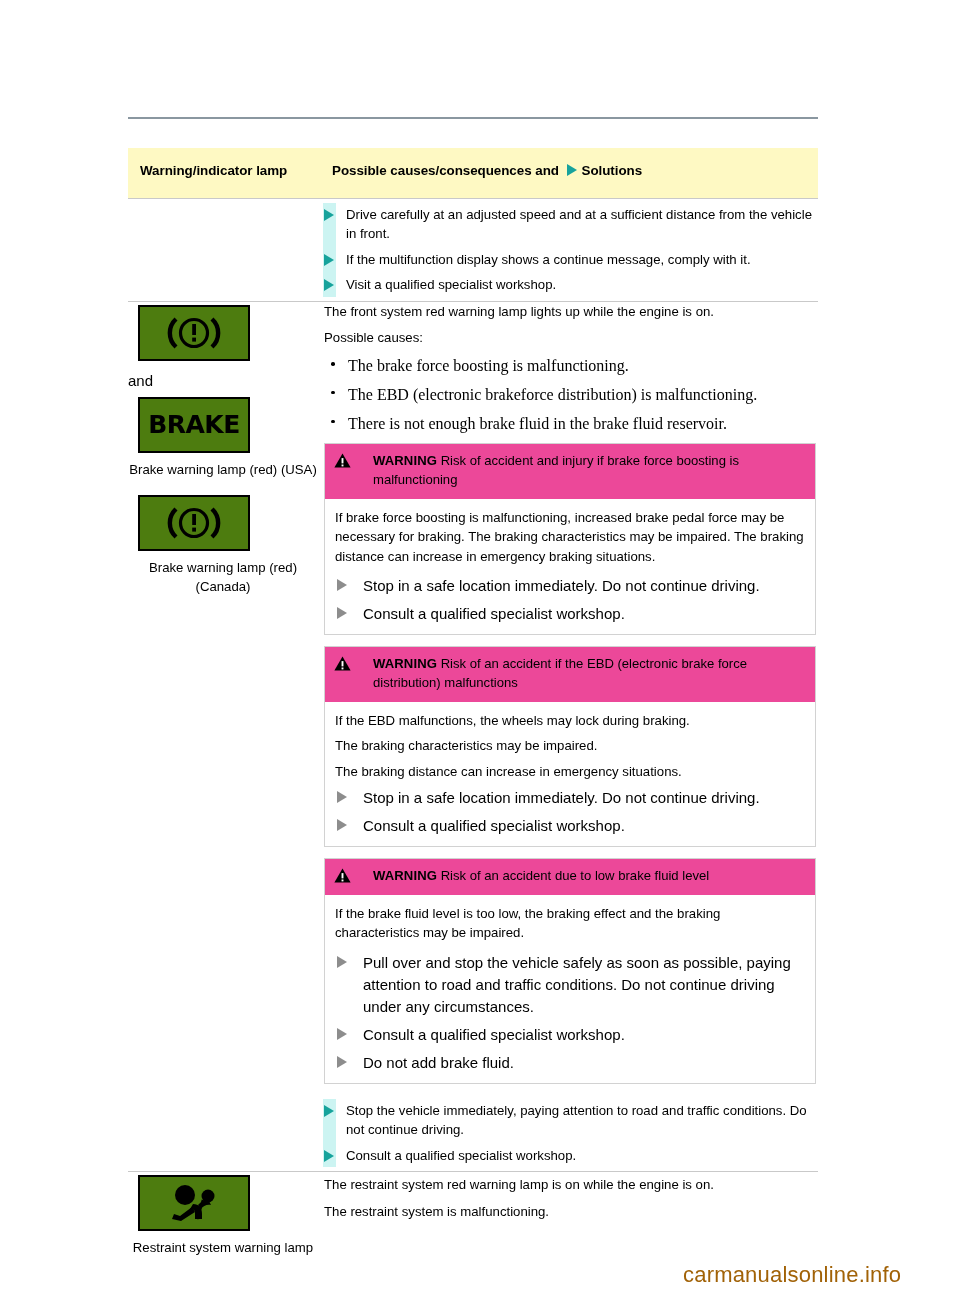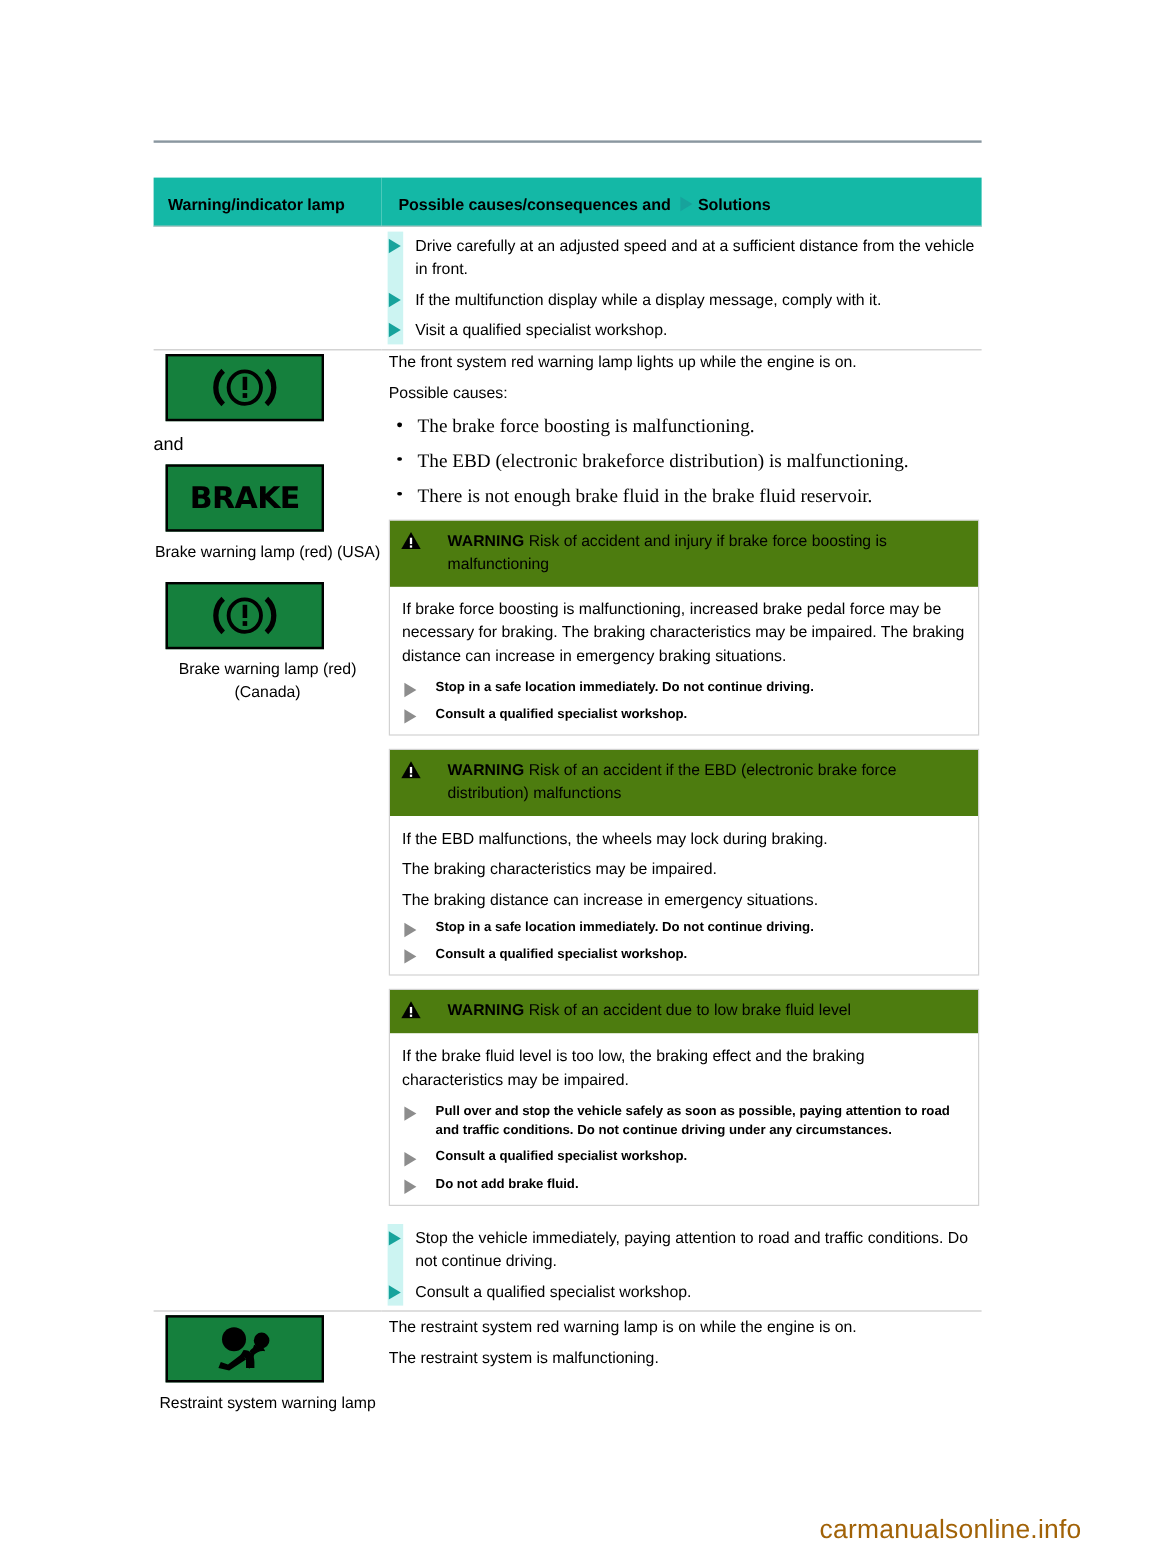--- a/index.html
+++ b/index.html
@@ -62,22 +62,22 @@
   }
   .tbl td {
     vertical-align: top;
     padding: 0;
     border: 0;
   }
   .col-a { width: 190px; }
   .col-b { width: 500px; }
 
   .hdrow td {
-    background: #14b8a6;
-    padding: 13px 14px 8px 12px;
+    background: #fef9c3;
+    padding: 13px 14px 18px 12px;
     font-size: 13.4px;
     font-weight: 700;
     line-height: 1.42;
     letter-spacing: -0.05px;
   }
   .hdrow td.col-b { padding-left: 14px; }
 
   .rowline {
     border-top: 1px solid #c9c9c9;
   }
@@ -153,21 +153,21 @@
     background: #000;
   }
 
   
   .warnbox {
     border: 1px solid #d2d2d2;
     margin: 0 2px 11px 6px;
     background: #ffffff;
   }
   .warnhead {
-    background: #4d7c0f;
+    background: #ec4899;
     padding: 8px 10px 9px 10px;
     position: relative;
     font-size: 13.1px;
     line-height: 1.44;
   }
   .warnhead .wtxt {
     display: block;
     padding-left: 38px;
   }
   .warnhead .wlabel { font-weight: 700; letter-spacing: 0.1px; }
@@ -184,40 +184,39 @@
     line-height: 1.47;
   }
   .warnbody .wp { margin: 0 0 6px 0; }
   .warnbody .wp:last-child { margin-bottom: 0; }
 
   .gsol {
     position: relative;
     padding-left: 28px;
     margin-bottom: 6px;
     line-height: 1.47;
-    font-size: 11px;
-    font-weight: bold;
+    font-size: 15px;
   }
   .gsol:last-child { margin-bottom: 0; }
   .gsol .tri {
     position: absolute;
     left: 2px;
     top: 4px;
     width: 0; height: 0;
     border-left: 10px solid #8d8d8d;
     border-top: 6px solid transparent;
     border-bottom: 6px solid transparent;
   }
   .gsolwrap { margin-top: 9px; }
 
   
   .lampbox {
     border: 2.5px solid #000;
-    background: #15803d;
-    width: 132px;
+    background: #4d7c0f;
+    width: 112px;
     height: 56px;
     box-sizing: border-box;
     display: flex;
     align-items: center;
     justify-content: center;
     margin: 3px 0 0 10px;
   }
   .lampcap {
     margin: 7px 0 0 0;
     font-size: 13.2px;
@@ -273,21 +272,21 @@
       <tr class="rowline">
         <td class="col-a cell-a" style="height:90px;"></td>
         <td class="col-b cell-b">
           <div class="solutions">
             <div class="sol">
               <span class="tri"></span>
               <span>Drive carefully at an adjusted speed and at a sufficient distance from the vehicle in front.</span>
             </div>
             <div class="sol">
               <span class="tri"></span>
-              <span>If the multifunction display while a display message, comply with it.</span>
+              <span>If the multifunction display shows a continue message, comply with it.</span>
             </div>
             <div class="sol">
               <span class="tri"></span>
               <span>Visit a qualified specialist workshop.</span>
             </div>
           </div>
         </td>
       </tr>
 
       <tr class="rowline">

